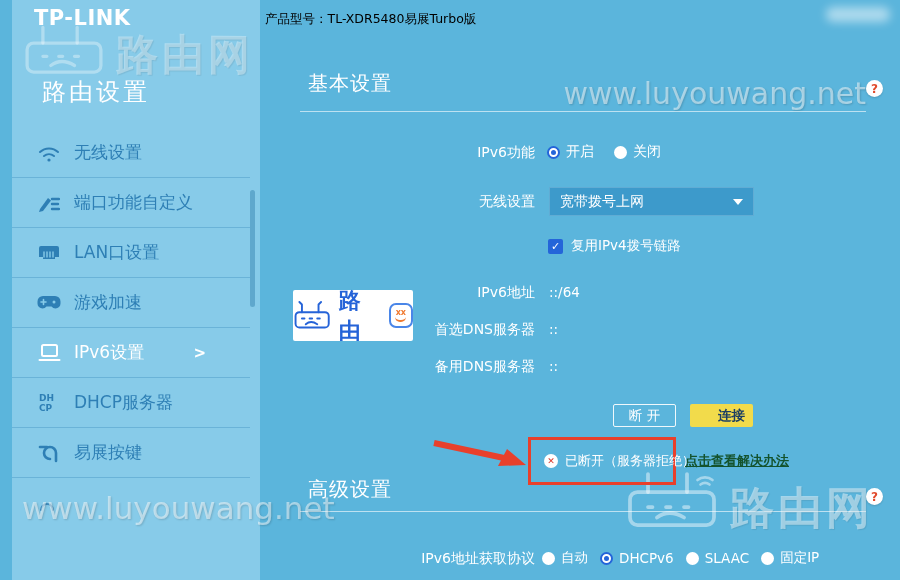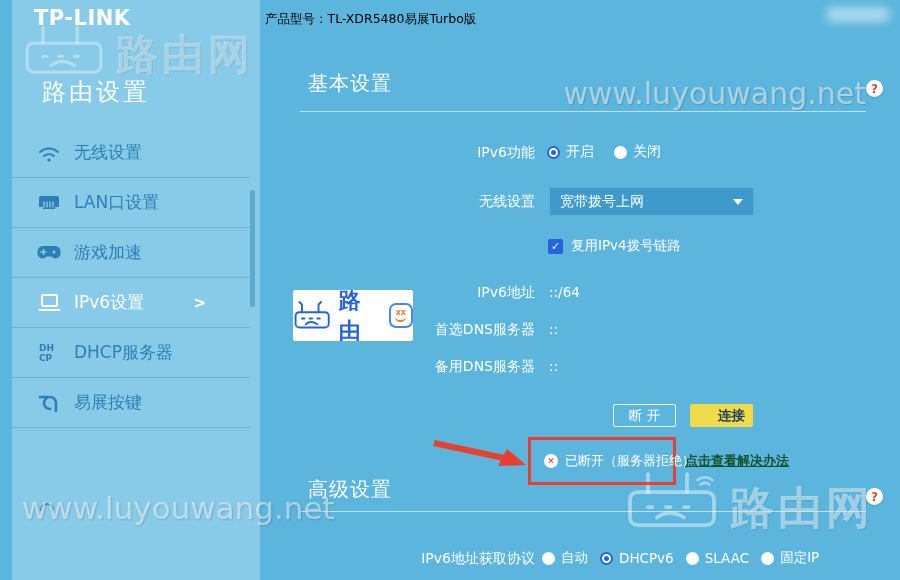--- a/index.html
+++ b/index.html
@@ -113,20 +113,29 @@
 
     <div id="menu">
       <div class="menu-item">
         <span class="mi">
           <svg width="24" height="20" viewBox="0 0 24 20">
               <path d="M3 9 a13 13 0 0 1 18 0 M7 13 a8 8 0 0 1 10 0"></path>
               <circle cx="12" cy="17" r="1.6" fill="currentColor" stroke="none"></circle>
             </svg>
         </span>
         <span>无线设置</span>
+      </div>
+      <div class="menu-item">
+        <span class="mi">
+          <svg width="22" height="20" viewBox="0 0 22 20">
+              <path d="M2 16 L10 5 l3 2.4 L5 18 l-4 1 z" fill="currentColor" stroke="none"></path>
+              <path d="M14 6 h7 M14 11 h6 M14 16 h7" stroke-width="2.4"></path>
+            </svg>
+        </span>
+        <span>端口功能自定义</span>
       </div>
       <div class="menu-item">
         <span class="mi">
           <svg width="22" height="19" viewBox="0 0 22 19">
               <path d="M3 3 h16 a2 2 0 0 1 2 2 v9 h-4 v2 h-12 v-2 h-4 v-9 a2 2 0 0 1 2 -2 z" fill="currentColor" stroke="none"></path>
               <path d="M6 9 v5 M9 9 v5 M12 9 v5 M15 9 v5" stroke="#87CBE9" stroke-width="1.4"></path>
             </svg>
         </span>
         <span>LAN口设置</span>
       </div>

